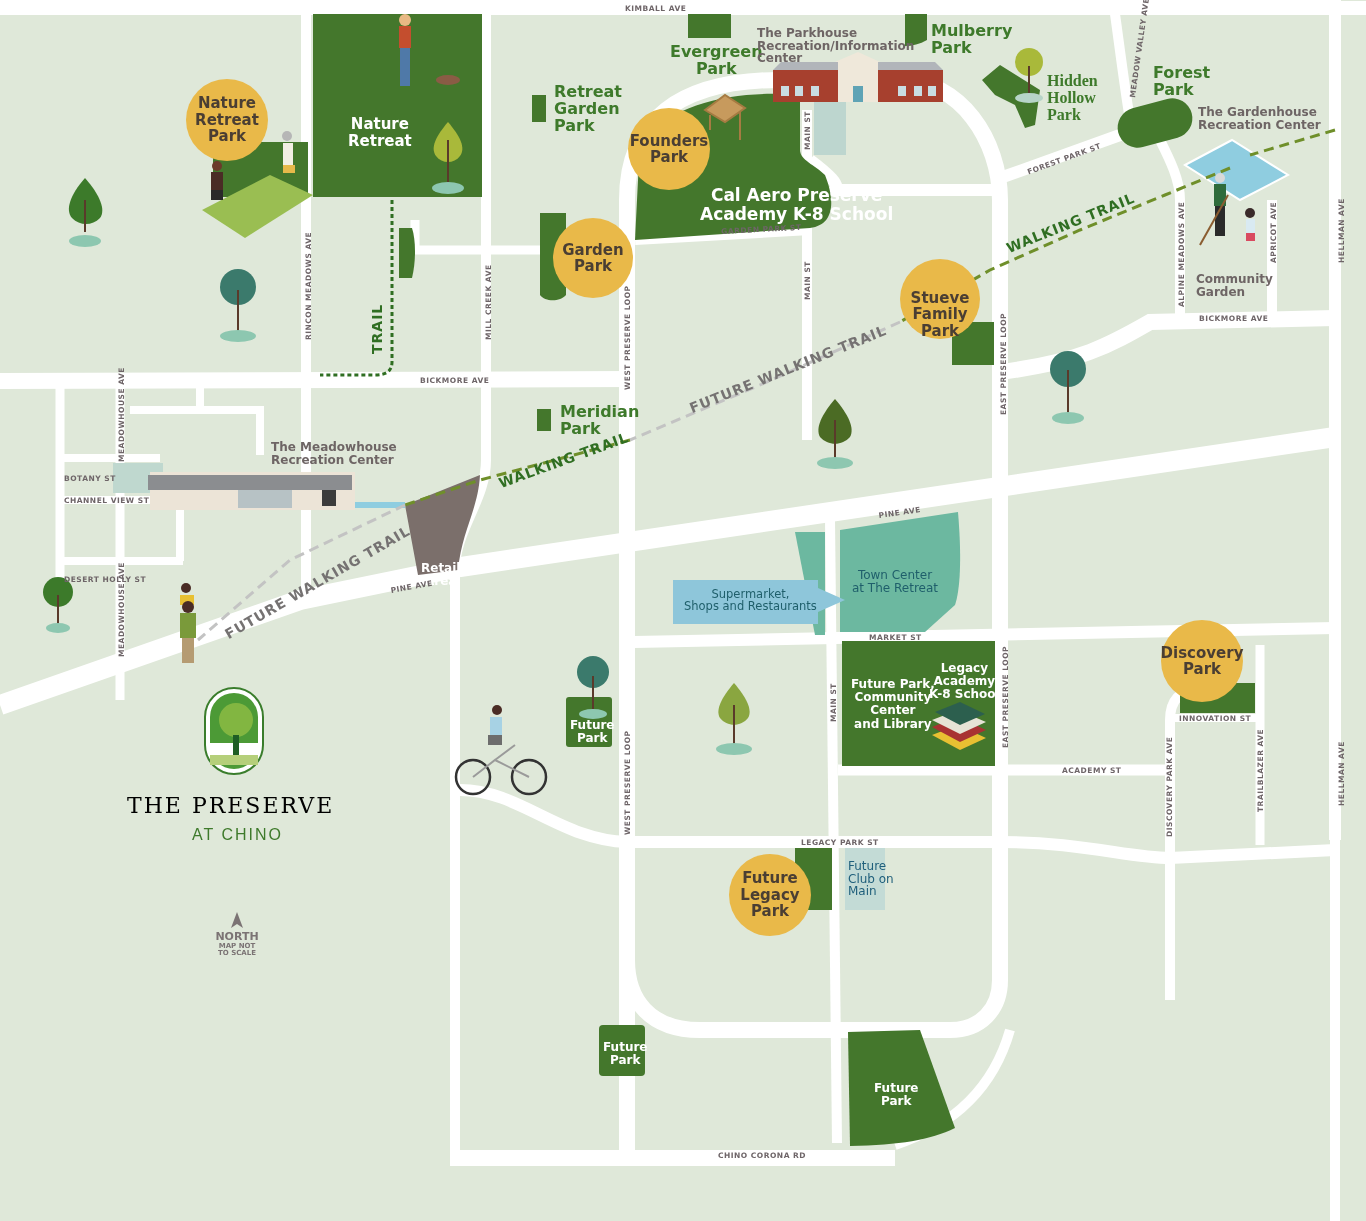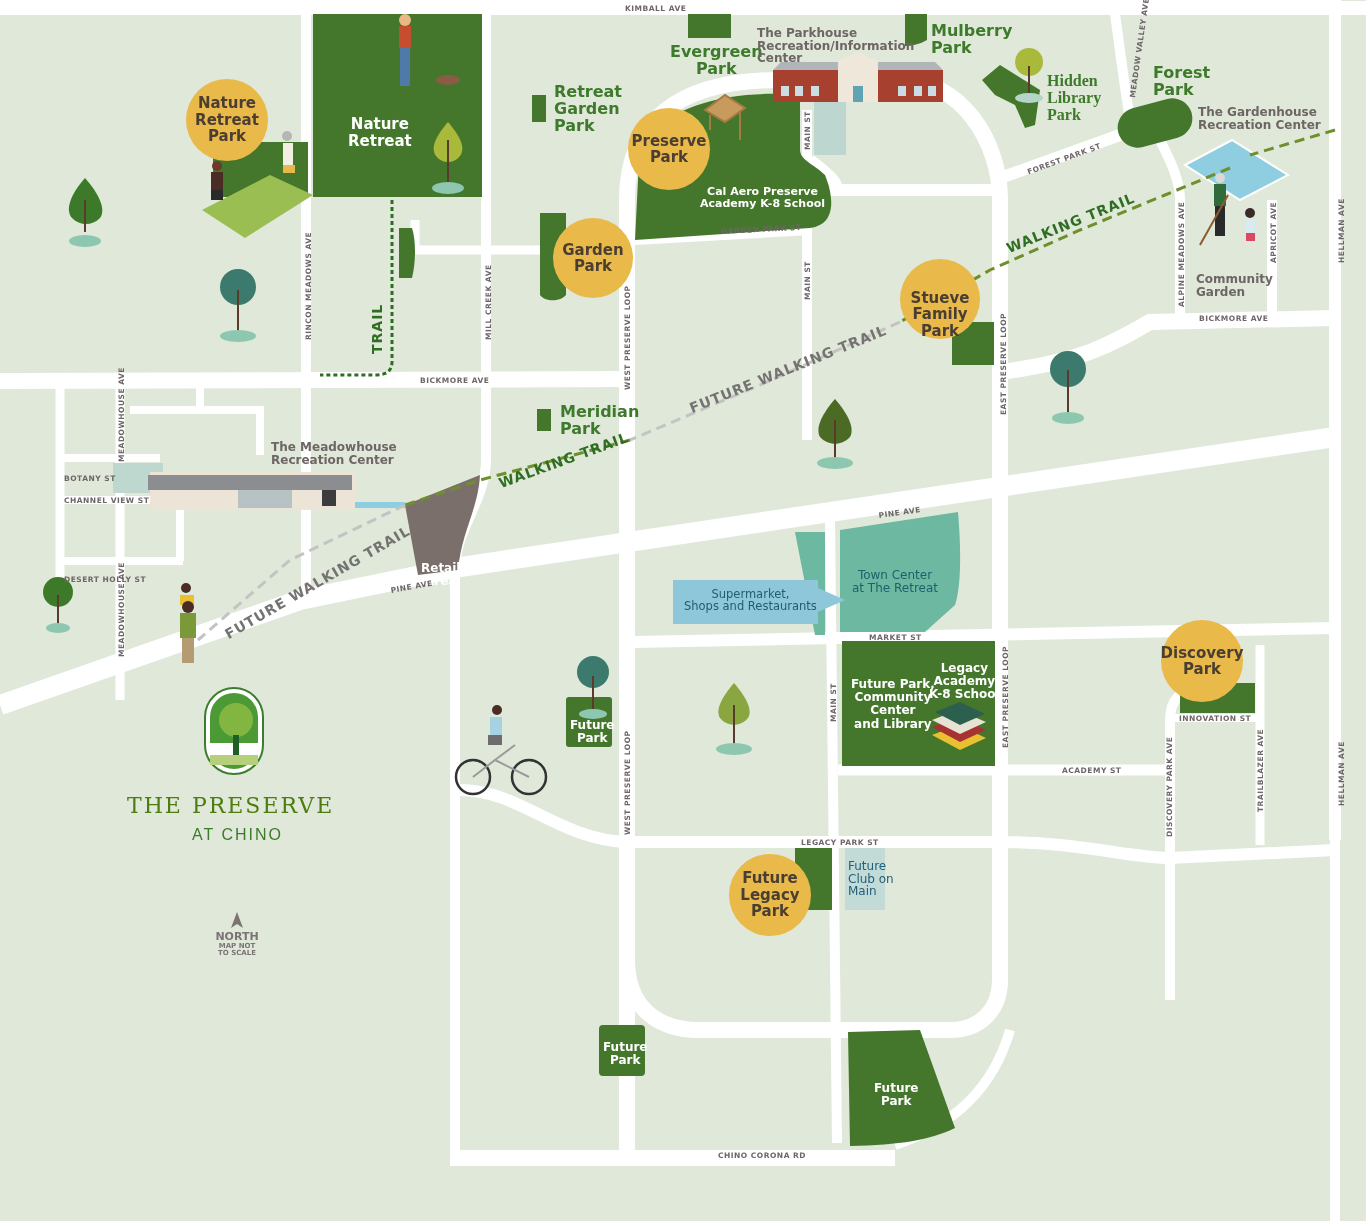--- a/index.html
+++ b/index.html
@@ -5,21 +5,21 @@
   html,body{margin:0;padding:0;background:#fff;}
   #map{position:relative;width:1366px;height:1221px;overflow:hidden;background:#fff;font-family:"DejaVu Sans","Liberation Sans",sans-serif;}
   svg{position:absolute;left:0;top:0;}
   .lbl{position:absolute;white-space:nowrap;line-height:1.05;}
   .park-name{color:#3e7a2b;font-weight:bold;font-size:16px;}
   .circle-park{position:absolute;border-radius:50%;background:#e9b949;color:#4a3e33;font-weight:bold;font-size:15px;display:flex;align-items:center;justify-content:center;text-align:center;line-height:1.1;}
   .street{position:absolute;font-size:7.5px;letter-spacing:0.5px;color:#6e6568;font-weight:bold;white-space:nowrap;transform-origin:left top;}
   .bldg-label{color:#6e6565;font-size:12px;font-weight:bold;line-height:1.05;}
   .white-label{color:#fff;font-size:12px;font-weight:bold;text-align:center;line-height:1.1;}
   .trail-label{position:absolute;font-size:14px;font-weight:bold;letter-spacing:1px;white-space:nowrap;transform-origin:left bottom;}
-  .logo-title{position:absolute;font-family:"DejaVu Serif","Liberation Serif",serif;color:#4d7c0f;font-size:22px;letter-spacing:2px;}
+  .logo-title{position:absolute;font-family:"DejaVu Serif","Liberation Serif",serif;color:#000000;font-size:22px;letter-spacing:2px;}
   .logo-sub{position:absolute;font-family:"Liberation Sans",sans-serif;color:#3e7a2b;font-size:16px;letter-spacing:2px;}
 </style>
 </head>
 <body>
 
 <div id="map">
   <svg width="1366" height="1221" viewBox="0 0 1366 1221">
 
     <rect x="0" y="14" width="1330" height="1207" fill="#dfe8d9"></rect>
     <rect x="1340" y="0" width="26" height="1221" fill="#dfe8d9"></rect>
@@ -272,21 +272,21 @@
 
   <div class="circle-park" style="left:186px;top:79px;width:82px;height:82px;">
     <div>
         <div>Nature</div>
         <div>Retreat</div>
         <div>Park</div>
       </div>
   </div>
   <div class="circle-park" style="left:628px;top:108px;width:82px;height:82px;">
     <div>
-        <div>Preserve</div>
+        <div>Founders</div>
         <div>Park</div>
       </div>
   </div>
   <div class="circle-park" style="left:553px;top:218px;width:80px;height:80px;">
     <div>
         <div>Garden</div>
         <div>Park</div>
       </div>
   </div>
   <div class="circle-park" style="left:900px;top:259px;width:80px;height:80px;align-items:flex-end;">
@@ -313,21 +313,21 @@
   <div class="lbl park-name" style="left:670px;top:44px;text-align:center;">
     <div>Evergreen</div>
       <div>Park</div>
   </div>
   <div class="lbl park-name" style="left:931px;top:23px;">
     <div>Mulberry</div>
       <div>Park</div>
   </div>
   <div class="lbl park-name" style="left:1047px;top:73px;font-family:Liberation Serif, serif;">
     <div>Hidden</div>
-      <div>Library</div>
+      <div>Hollow</div>
       <div>Park</div>
   </div>
   <div class="lbl park-name" style="left:1153px;top:65px;">
     <div>Forest</div>
       <div>Park</div>
   </div>
   <div class="lbl park-name" style="left:554px;top:84px;">
     <div>Retreat</div>
       <div>Garden</div>
       <div>Park</div>
@@ -351,21 +351,21 @@
       <div>Recreation Center</div>
   </div>
   <div class="lbl bldg-label" style="left:1196px;top:273px;">
     <div>Community</div>
       <div>Garden</div>
   </div>
   <div class="lbl bldg-label" style="left:271px;top:441px;">
     <div>The Meadowhouse</div>
       <div>Recreation Center</div>
   </div>
-  <div class="lbl white-label" style="left:700px;top:186px;font-size:11px;">
+  <div class="lbl white-label" style="left:700px;top:186px;font-size:17px;">
     <div>Cal Aero Preserve</div>
       <div>Academy K-8 School</div>
   </div>
   <div class="lbl white-label" style="left:421px;top:516px;margin-top:46px;">
     <div>Retail</div>
       <div>Area</div>
   </div>
   <div class="lbl" style="left:852px;top:569px;color:#1f5f6b;font-size:12px;text-align:center;">
     <div>Town Center</div>
       <div>at The Retreat</div>

